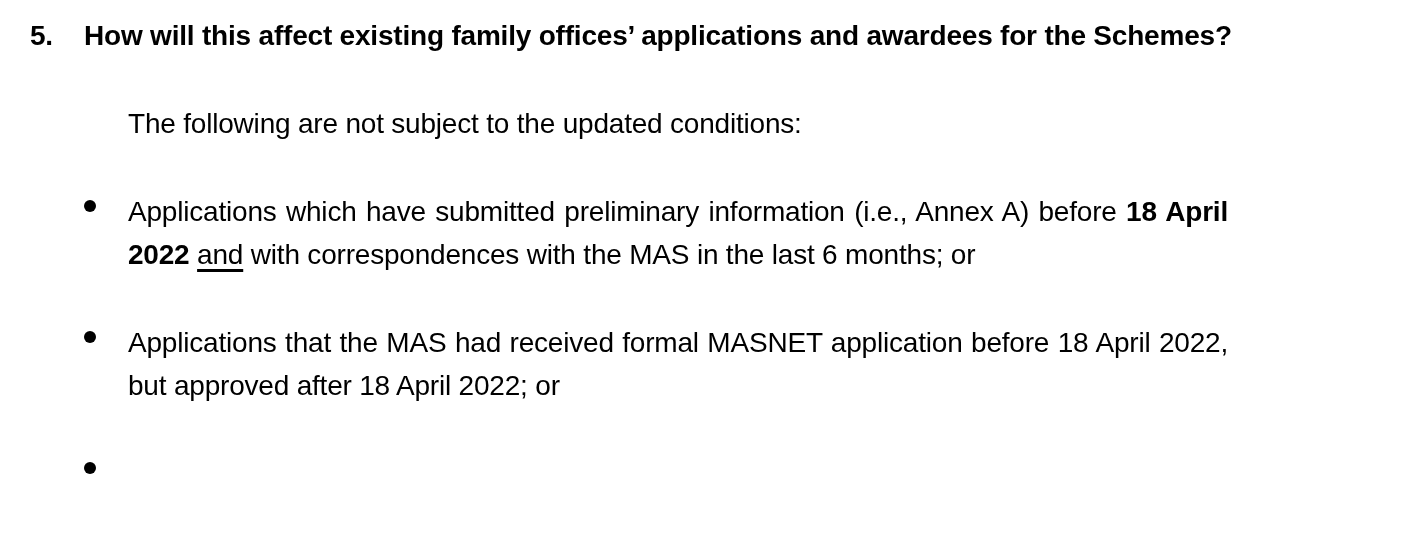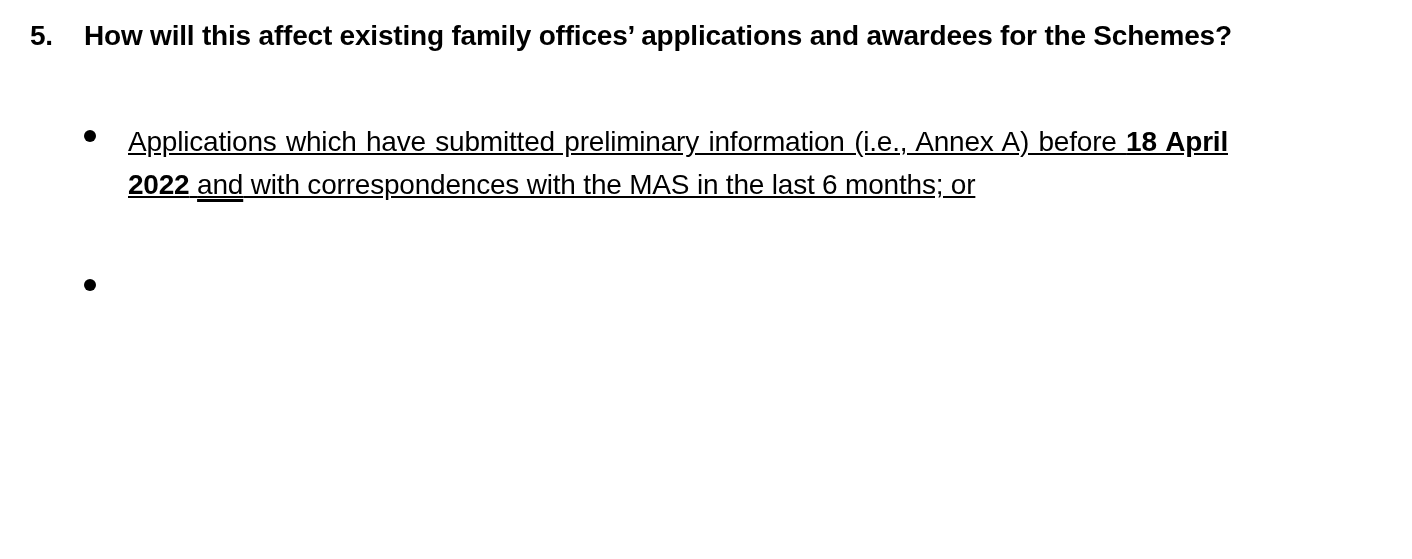--- a/index.html
+++ b/index.html
@@ -43,22 +43,21 @@
   .intro {
     margin-left: 128px;
     margin-top: 45px;
     width: 1100px;
   }
 
   
   .bullet-item {
     display: flex;
     margin-left: 84px;
-    margin-top: 63px;
-    text-decoration: underline;
+    margin-top: 45px;
   }
   .bullet-marker-col {
     width: 44px;
     flex-shrink: 0;
   }
   .bullet-dot {
     width: 12px;
     height: 12px;
     border-radius: 50%;
     background: #000000;
@@ -80,30 +79,37 @@
 </head>
 <body style="background: rgb(255, 255, 255); color: rgb(0, 0, 0);">
 
 <div class="doc">
 
   <div class="question-heading">
     <span class="q-number">5.</span>
     <span class="q-title">How will this affect existing family offices’ applications and awardees for the Schemes?</span>
   </div>
 
+  <p class="intro">The following are not subject to the updated conditions:</p>
 
   <div>
 
     <div class="bullet-item">
       <div class="bullet-marker-col">
         <div class="bullet-dot"></div>
       </div>
       <p class="bullet-text"><span>Applications which have submitted preliminary information (i.e., Annex A) before </span><span class="seg-bold">18 April 2022</span><span> </span><span class="seg-underline">and</span><span> with correspondences with the MAS in the last 6 months; or</span></p>
     </div>
 
+    <div class="bullet-item">
+      <div class="bullet-marker-col">
+        <div class="bullet-dot"></div>
+      </div>
+      <p class="bullet-text"><span>Applications that the MAS had received formal MASNET application before 18 April 2022, but approved after 18 April 2022; or</span></p>
+    </div>
 
     <div class="bullet-item">
       <div class="bullet-marker-col">
         <div class="bullet-dot"></div>
       </div>
     </div>
 
   </div>
 </div>
 

